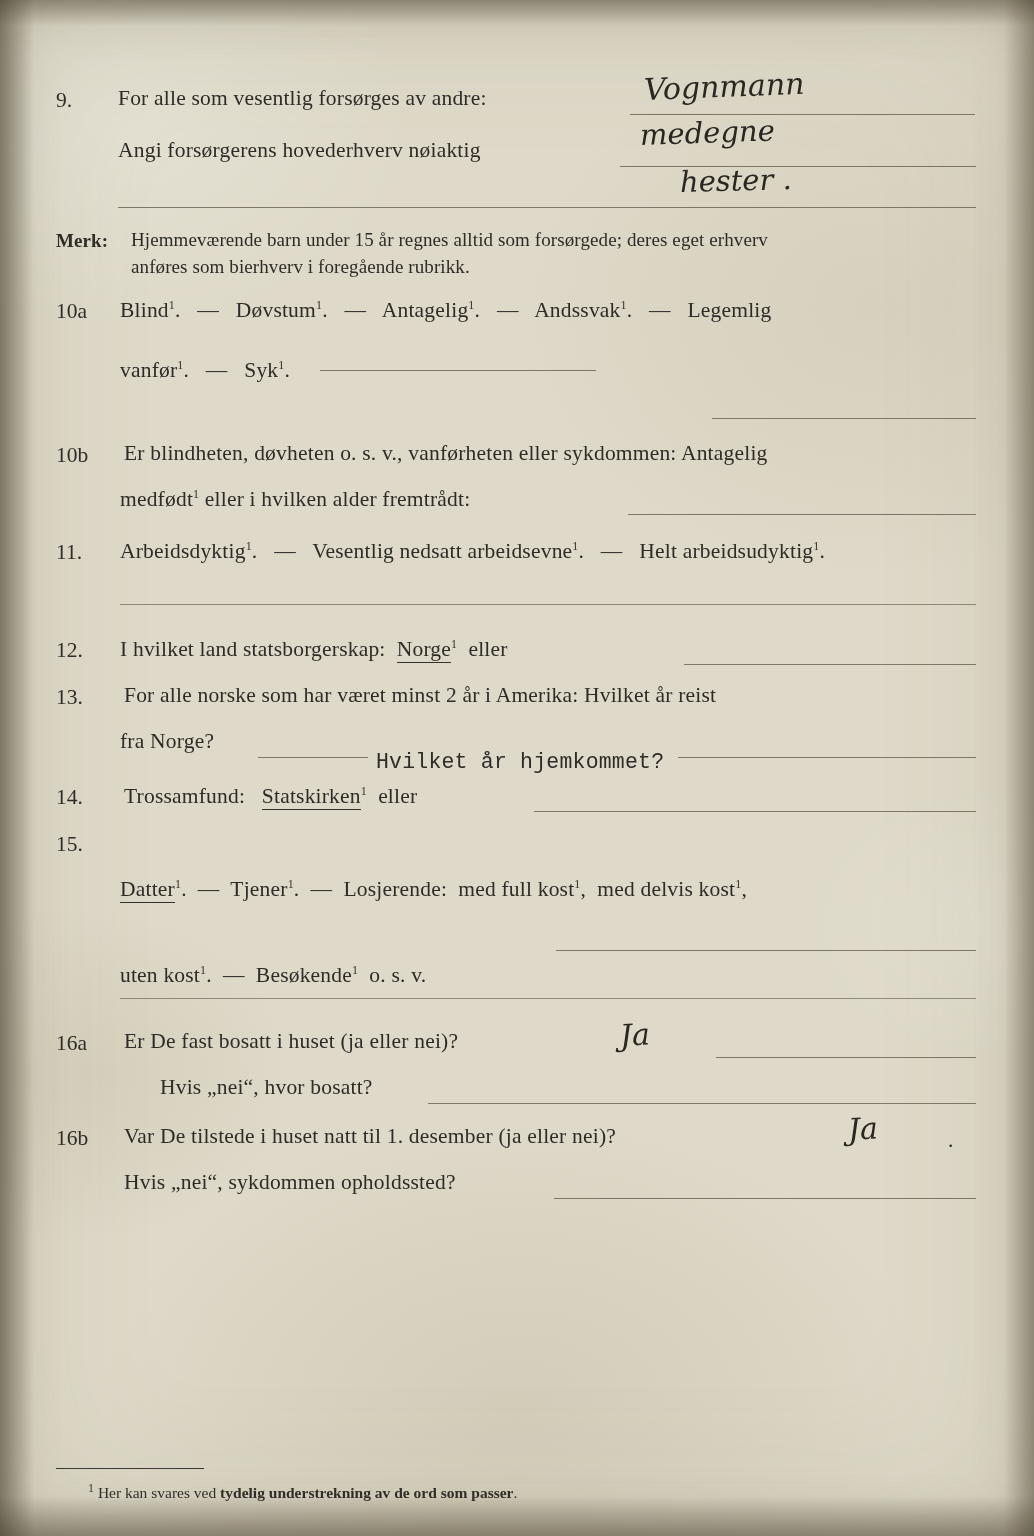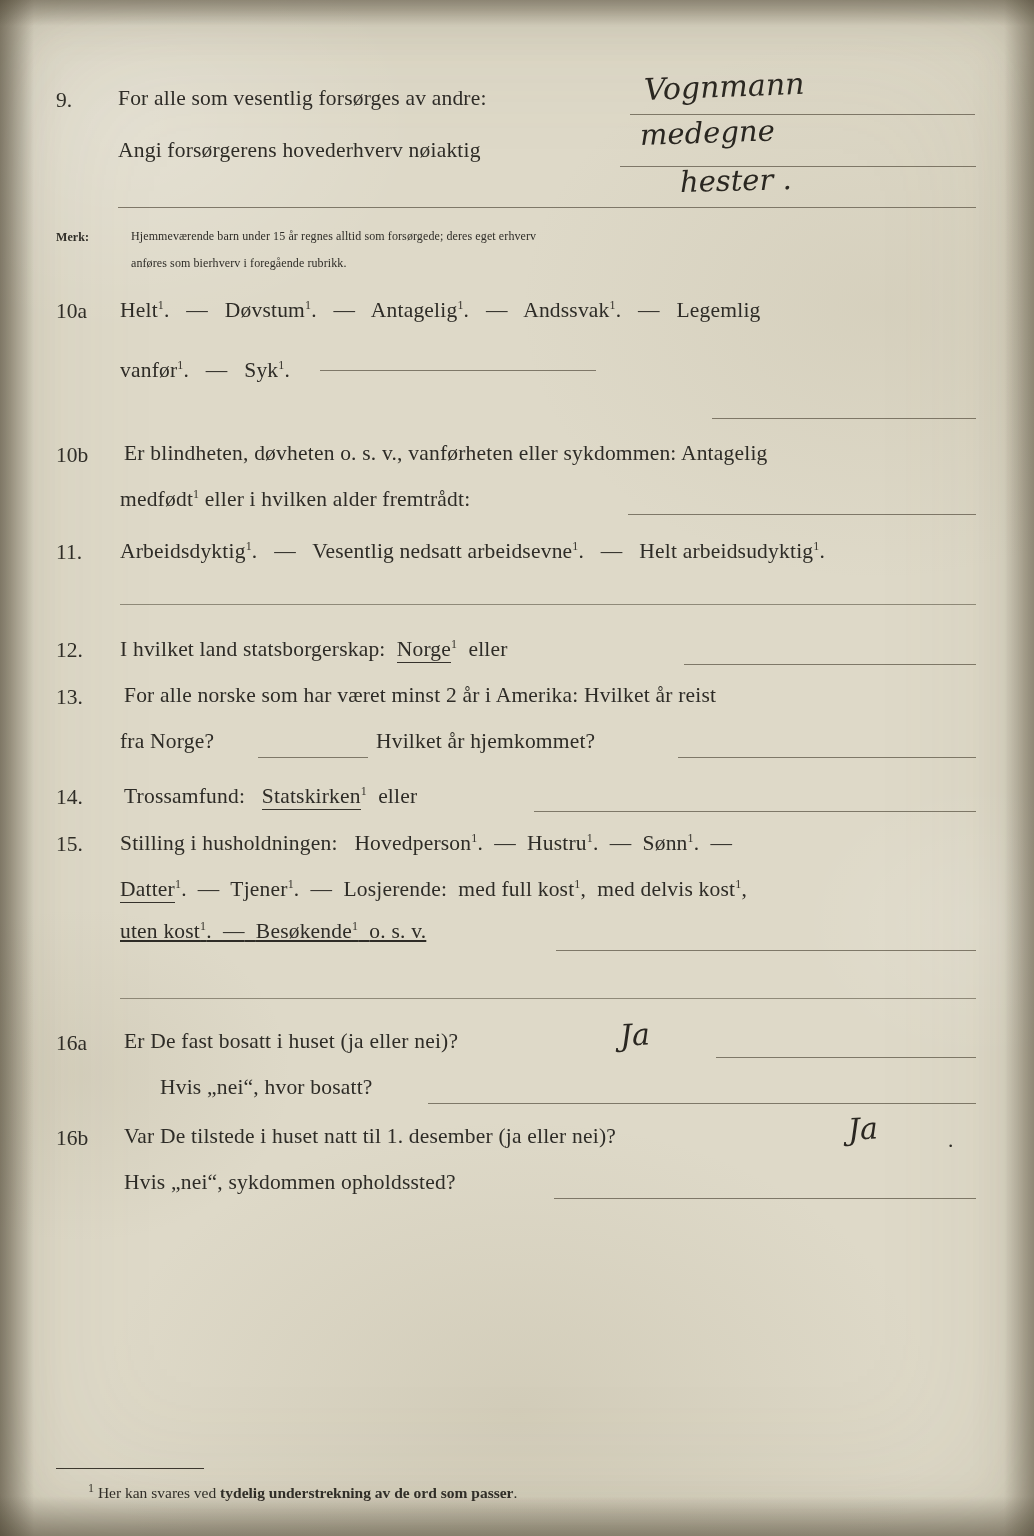--- a/index.html
+++ b/index.html
@@ -80,21 +80,21 @@
     letter-spacing: 0.2px;
     color: #2e2c27;
   }
   .num {
     position: absolute;
     font-size: 21.5px;
     color: #2e2c27;
     white-space: nowrap;
   }
   .small {
-    font-size: 12px;
+    font-size: 19px;
     letter-spacing: 0.1px;
   }
   .sup {
     font-size: 12px;
     vertical-align: super;
     color: #35322c;
   }
   .u {
     border-bottom: 1.6px solid #35322c;
     padding-bottom: 1px;
@@ -149,21 +149,21 @@
     <div class="hand" style="left:644px; top:72px; font-size:30px; transform: rotate(-2.2deg);">Vognmann</div>
     <div class="hand" style="left:640px; top:118px; font-size:29px; transform: rotate(-2.0deg);">medegne</div>
     <div class="hand" style="left:680px; top:165px; font-size:29px; transform: rotate(-1.5deg);">hester .</div>
 
     <div class="num small mark-label" style="left:56px; top:230px;">Merk:</div>
     <div class="row small" style="left:131px; top:230px;">Hjemmeværende barn under 15 år regnes alltid som forsørgede; deres eget erhverv</div>
     <div class="row small" style="left:131px; top:257px;">anføres som bierhverv i foregående rubrikk.</div>
 
     <div class="num" style="left:56px; top:299px;">10a</div>
     <div class="row" style="left:120px; top:299px;">
-      <span>Helt</span><span class="sup">1</span>.
+      <span>Blind</span><span class="sup">1</span>.
       &nbsp; <span>—</span> &nbsp;
       <span>Døvstum</span><span class="sup">1</span>.
       &nbsp; <span>—</span> &nbsp;
       <span>Antagelig</span><span class="sup">1</span>.
       &nbsp; <span>—</span> &nbsp;
       <span>Andssvak</span><span class="sup">1</span>.
       &nbsp; <span>—</span> &nbsp;
       <span>Legemlig</span>
     </div>
     <div class="row" style="left:120px; top:359px;">
@@ -199,51 +199,42 @@
       <span>I hvilket land statsborgerskap:</span>
       &nbsp;<span class="u">Norge</span><span class="sup">1</span>
       &nbsp;<span>eller</span>
     </div>
     <div class="dotline" style="left:684px; top:664px; width:292px;"></div>
 
     <div class="num" style="left:56px; top:685px;">13.</div>
     <div class="row" style="left:124px; top:685px;">For alle norske som har været minst 2 år i Amerika: Hvilket år reist</div>
     <div class="row" style="left:120px; top:731px;">fra Norge?</div>
     <div class="dotline" style="left:258px; top:757px; width:110px;"></div>
-    <div class="row" style="left:376px; top:731px;">Hvilket år hjemkommet?</div>
+    <div class="row" style="left:376px; top:752px;font-family:Liberation Mono, monospace;">Hvilket år hjemkommet?</div>
     <div class="dotline" style="left:678px; top:757px; width:298px;"></div>
 
     <div class="num" style="left:56px; top:785px;">14.</div>
     <div class="row" style="left:124px; top:785px;">
       <span>Trossamfund:</span>
       &nbsp;&nbsp;<span class="u">Statskirken</span><span class="sup">1</span>
       &nbsp;<span>eller</span>
     </div>
     <div class="dotline" style="left:534px; top:811px; width:442px;"></div>
 
     <div class="num" style="left:56px; top:832px;">15.</div>
-    <div class="row" style="left:120px; top:832px;">
-      <span>Stilling i husholdningen:</span>
-      &nbsp;&nbsp;<span>Hovedperson</span><span class="sup">1</span>.
-      &nbsp;<span>—</span>&nbsp;
-      <span>Hustru</span><span class="sup">1</span>.
-      &nbsp;<span>—</span>&nbsp;
-      <span>Sønn</span><span class="sup">1</span>.
-      &nbsp;<span>—</span>
-    </div>
     <div class="row" style="left:120px; top:878px;">
       <span class="u">Datter</span><span class="sup">1</span>.
       &nbsp;<span>—</span>&nbsp;
       <span>Tjener</span><span class="sup">1</span>.
       &nbsp;<span>—</span>&nbsp;
       <span>Losjerende:</span>
       &nbsp;<span>med full kost</span><span class="sup">1</span>,
       &nbsp;<span>med delvis kost</span><span class="sup">1</span>,
     </div>
-    <div class="row" style="left:120px; top:920px;text-decoration:underline;">
+    <div class="row" style="left:120px; top:964px;">
       <span>uten kost</span><span class="sup">1</span>.
       &nbsp;<span>—</span>&nbsp;
       <span>Besøkende</span><span class="sup">1</span>
       &nbsp;<span>o. s. v.</span>
     </div>
     <div class="dotline" style="left:556px; top:950px; width:420px;"></div>
 
     <div class="sep" style="left:120px; top:998px; width:856px;"></div>
 
     <div class="num" style="left:56px; top:1031px;">16a</div>

